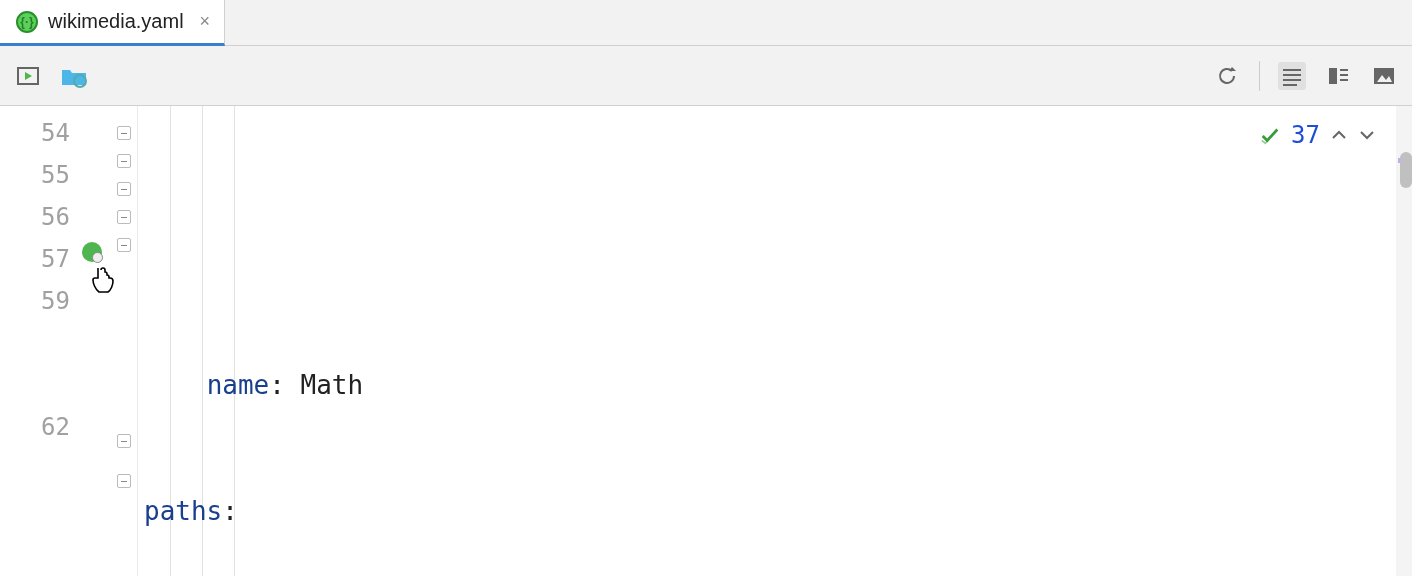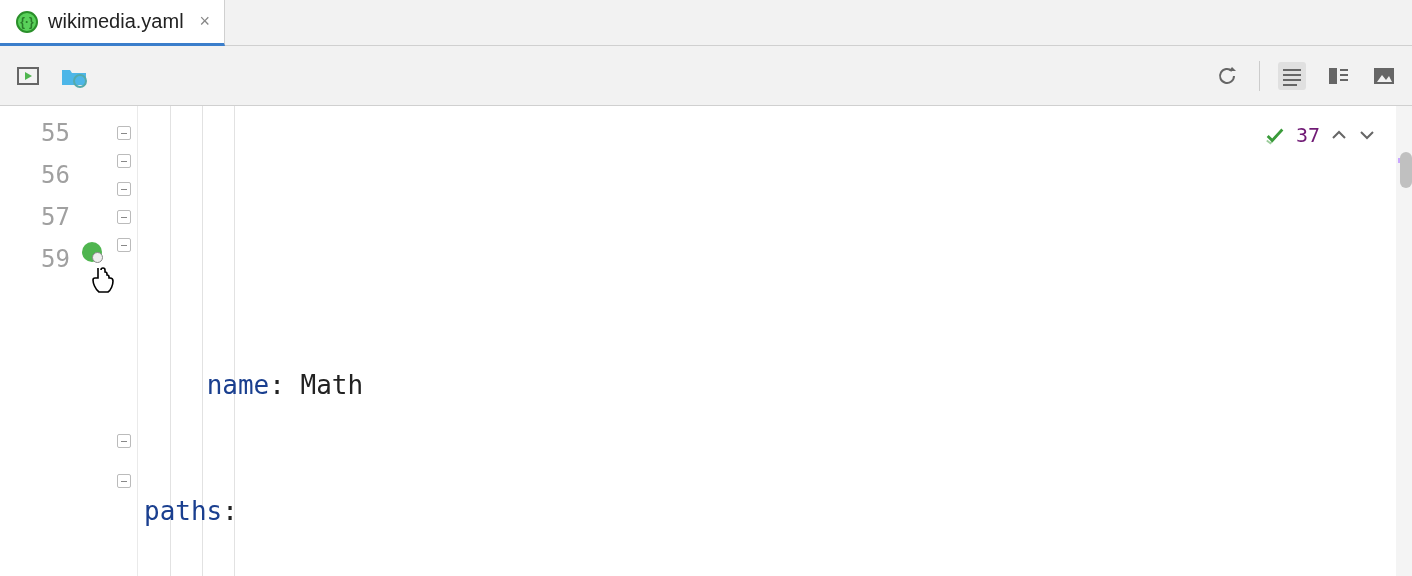--- a/index.html
+++ b/index.html
@@ -129,21 +129,21 @@
     .code .line { height: 42px; position: relative; }
 
     
     .insp {
       position: absolute;
       top: 6px; right: 30px;
       display: flex; align-items: center; gap: 10px;
       background: rgba(255,255,255,0.9);
       padding: 2px 6px;
     }
-    .insp-count { font-size: 20px; color: #701a75; }
+    .insp-count { font-size: 24px; color: #1d4ed8; }
     .insp svg { display: block; }
     .arrow-btn { cursor:pointer; color:#666; }
 
     
     .scroll-track {
       position:absolute; right:0; top:0; bottom:0; width:16px;
       background:#f4f4f4;
     }
     .scroll-thumb { position:absolute; right:0; width:12px; height:36px; background:#c0c0c0; border-radius:6px; top:46px;}
     .scroll-mark { position:absolute; right:0; width:14px; height:5px; background:#c9a7ff; top:52px;}
@@ -202,26 +202,28 @@
       <svg width="24" height="24" viewBox="0 0 24 24">
           <rect x="2" y="4" width="20" height="16" fill="#666"></rect>
           <polygon points="5,18 10,11 14,16 17,12 20,18" fill="#f2f2f2"></polygon>
         </svg>
     </span>
   </div>
 </div>
 
 <div class="editor">
   <div class="gutter">
+    <div class="gutter-line">54</div>
     <div class="gutter-line">55</div>
     <div class="gutter-line">56</div>
     <div class="gutter-line">57</div>
     <div class="gutter-line">59</div>
     <div class="gutter-line"></div>
     <div class="gutter-line"></div>
+    <div class="gutter-line">62</div>
   </div>
   <div class="gutter-icons">
     <div class="run-marker" style="top:136px"></div>
     <div class="cursor-hand" style="top:160px; left:10px;">
       <svg width="26" height="30" viewBox="0 0 26 30">
           <path d="M8 2v10l-3 0c-1 0-2 1-2 2 0 3 2 9 6 12h9c3-2 5-7 5-11 0-2-1-3-3-3h-1v-1c0-1-1-2-2-2v-1c0-1-1-2-2-2V4c0-1-1-2-2-2s-2 1-2 2" fill="#fff" stroke="#000" stroke-width="1.6"></path>
         </svg>
     </div>
   </div>
   <div class="fold-col">

